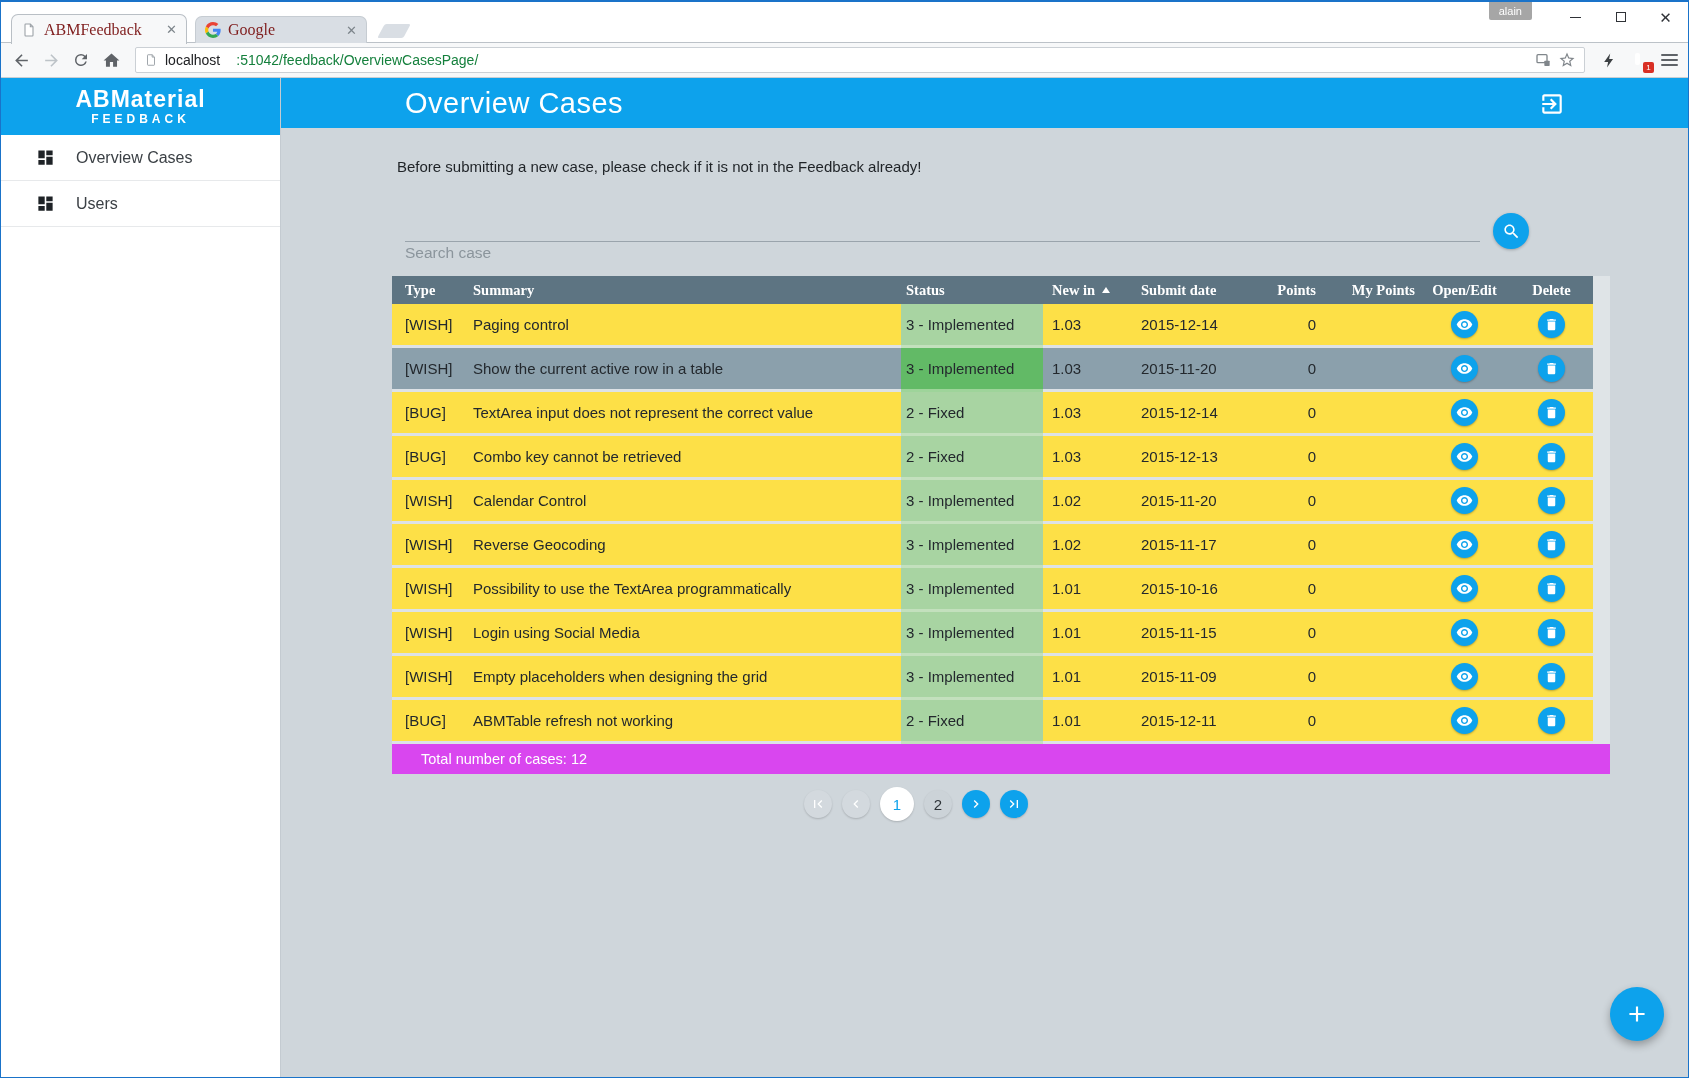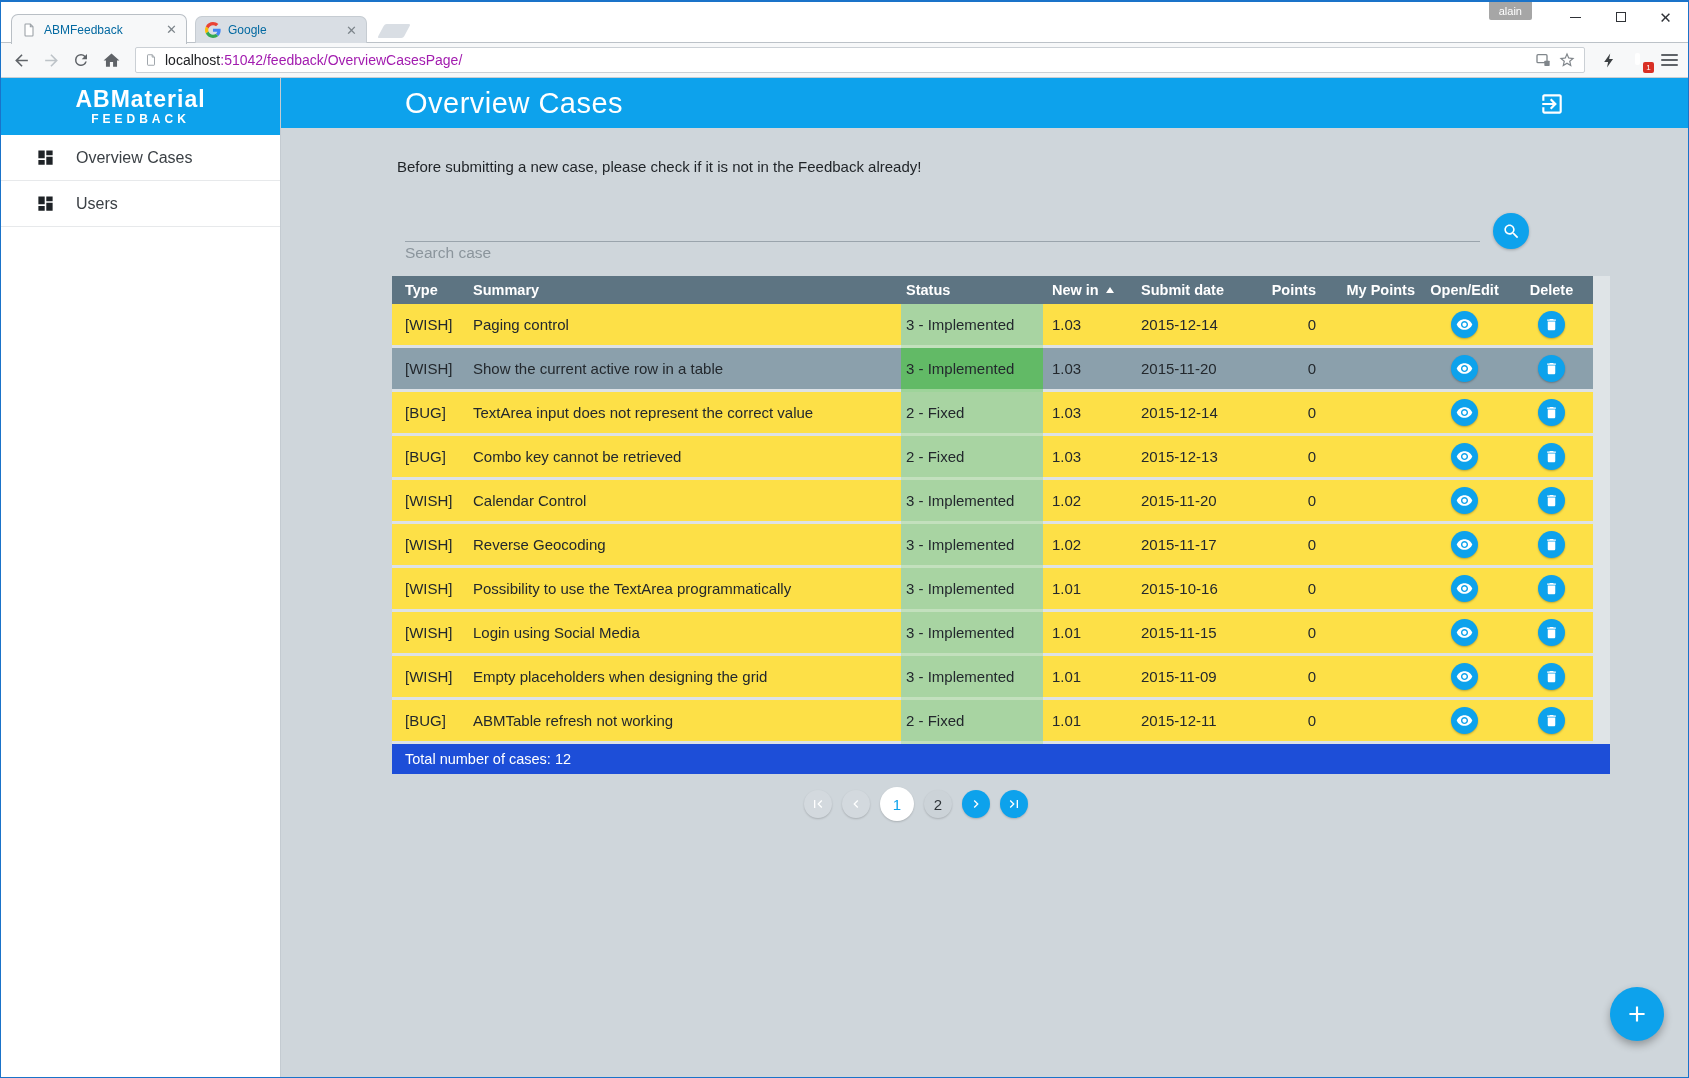--- a/index.html
+++ b/index.html
@@ -5,38 +5,38 @@
   * { box-sizing: border-box; margin: 0; padding: 0; }
   html,body { width:1689px; height:1078px; font-family:"Liberation Sans", sans-serif; background:#fff; }
   .window { position:relative; width:1689px; height:1078px; border:1px solid #1a73c9; border-top-width:2px; overflow:hidden; display:flex; flex-direction:column; }
 
   
   .titlebar { position:relative; height:41px; background:#ffffff; flex:0 0 auto; }
   .strip-line { position:absolute; bottom:0; left:0; right:0; height:1px; background:#bcc2c8; }
   .tab { position:absolute; display:flex; align-items:center; gap:7px; padding:0 9px; border-radius:7px 7px 0 0; cursor:default; }
   .tab.active { left:10px; bottom:-1px; width:176px; height:30px; background:#f7f8f9; border:1px solid #b9bfc5; border-bottom:none; z-index:3; }
   .tab.inactive { left:194px; bottom:0; width:172px; height:27px; background:#d9dee4; border:1px solid #c6ccd2; border-bottom:none; z-index:1; }
-  .tab-title { flex:1; font-size:12px; color:#0369a1; white-space:nowrap; overflow:hidden; }
+  .tab-title { flex:1; font-size:16px; color:#7f1d1d; white-space:nowrap; overflow:hidden;font-family:Liberation Serif, serif; }
   .tab-close { font-size:13px; color:#7c848a; line-height:1; }
   .favicon { width:16px; height:16px; flex:0 0 auto; }
   .newtab-btn { position:absolute; left:380px; bottom:5px; width:26px; height:14px; background:#d9dee4; border-radius:2px; transform:skewX(-28deg); }
   .profile-badge { position:absolute; top:0; right:156px; height:18px; line-height:18px; padding:0 10px; background:#a6a6a6; color:#fff; font-size:11px; border-radius:0 0 2px 2px; }
   .win-controls { position:absolute; top:0; right:0; height:30px; display:flex; z-index:5; }
   .win-btn { width:45px; height:30px; display:flex; align-items:center; justify-content:center; color:#2f3237; }
   .glyph-min { width:11px; height:1px; background:#2f3237; display:block; }
   .glyph-max { width:10px; height:10px; border:1px solid #2f3237; display:block; }
   .glyph-close { font-size:15px; line-height:1; }
 
   
   .toolbar { height:35px; background:#f7f8f9; border-bottom:1px solid #c9ced3; display:flex; align-items:center; padding:0 10px; gap:10px; flex:0 0 auto; }
   .nav-ic { width:20px; height:20px; display:flex; align-items:center; justify-content:center; flex:0 0 auto; }
   .urlbar { flex:1; height:26px; background:#fff; border:1px solid #cbd0d5; border-radius:2px; display:flex; align-items:center; padding:0 8px; gap:7px; margin:0 4px; }
   .url-text { flex:1; font-size:14px; white-space:nowrap; overflow:hidden; }
   .url-host { color:#202124;text-align:right; }
-  .url-rest { color:#a21caf; }
+  .url-rest { color:#15803d;margin-left:16px; }
   .ext-wrap { position:relative; width:22px; height:22px; flex:0 0 auto; }
   .ext-circle { width:20px; height:20px; border-radius:50%; background:#2e9e46; position:relative; }
   .ext-circle::after { content:""; position:absolute; left:6px; top:4px; width:5px; height:12px; background:#fff; border-radius:2px; }
   .ext-badge { position:absolute; right:-3px; bottom:-2px; min-width:11px; height:11px; background:#d93025; color:#fff; font-size:8px; line-height:11px; text-align:center; border-radius:2px; padding:0 1px; }
   .menu-ic { display:flex; flex-direction:column; gap:3px; }
   .menu-ic span { width:17px; height:2px; background:#5f6368; border-radius:1px; }
 
   
   .app { flex:1; display:flex; min-height:0; }
   .sidebar { width:280px; background:#fff; flex:0 0 auto; border-right:1px solid #c4cbd1; }
@@ -54,41 +54,41 @@
   .notice { position:absolute; top:15px; left:116px; display:flex; align-items:center; gap:15px; height:30px;flex-direction:column; }
   .notice-bar { width:5px; height:30px; background:#0da2ec; }
   .notice-text { font-size:15px; color:#1f2327; }
   .search-ph { position:absolute; top:84px; left:124px; font-size:15.5px; color:#8b959c;margin-top:32px; }
   .search-line { position:absolute; top:113px; left:124px; width:1075px; height:1px; background:#9aa4ac; }
   .search-btn { position:absolute; top:85px; left:1212px; width:36px; height:36px; border-radius:50%; background:#0da2ec; border:none; display:flex; align-items:center; justify-content:center; box-shadow:0 1px 3px rgba(0,0,0,.25); cursor:pointer; }
 
   
   .tbl { position:absolute; left:111px; top:148px; width:1218px; }
   .thead { display:flex; height:28px; background:#5d7482; color:#fff; font-weight:700; font-size:14.5px; }
-  .thead > div { display:flex; align-items:center; }
+  .thead > div { display:flex; align-items:center;font-family:Liberation Serif, serif; }
   .trow { display:flex; height:44px; background:#fde047; }
   .trow > div { display:flex; align-items:center; font-size:15px; color:#23282d; border-bottom:3px solid #dde2e6; }
   .c-type { width:68px; padding-left:13px; }
   .c-summary { width:441px; padding-left:13px; }
   .c-status { width:142px; padding-left:5px; }
   .c-newin { width:85px; padding-left:9px; }
   .c-date { width:132px; padding-left:13px; }
   .c-points { width:60px; justify-content:flex-end; padding-right:4px; }
   .c-mypoints { width:99px; justify-content:flex-end; padding-right:4px; }
   .c-openedit { width:91px; justify-content:center; }
   .c-delete { width:83px; justify-content:center; }
   .c-gutter { width:17px; background:#dfe4e7; border-bottom-color:#dfe4e7 !important; }
   .thead .c-gutter { height:28px; }
   .trow .c-status { background:#a8d4a2; border-bottom-color:#c3e0bd; }
   .trow.selected > div { background:#8ba0ac; }
   .trow.selected .c-status { background:#62ba66; border-bottom-color:#9ed49a; }
   .trow.selected .c-gutter { background:#dfe4e7; }
   .sort-arrow { width:0; height:0; border-left:4px solid transparent; border-right:4px solid transparent; border-bottom:6px solid #fff; margin-left:7px; display:inline-block; }
   .circle-btn { width:27px; height:27px; border-radius:50%; background:#0da2ec; border:none; display:flex; align-items:center; justify-content:center; box-shadow:0 1px 2px rgba(0,0,0,.25); cursor:pointer; padding:0; }
-  .tfoot { display:flex; align-items:center; height:30px; background:#1d4ed8; color:#fff; font-size:14.5px; padding-left:13px; }
+  .tfoot { display:flex; align-items:center; height:30px; background:#d946ef; color:#fff; font-size:14.5px; padding-left:29px; }
 
   
   .pagination { position:absolute; left:523px; top:659px; display:flex; align-items:center; gap:10px; }
   .pg { width:28px; height:28px; border-radius:50%; border:none; display:flex; align-items:center; justify-content:center; font-size:15px; box-shadow:0 1px 2px rgba(0,0,0,.18); cursor:pointer; padding:0; }
   .pg.dim { background:#d3d9de; }
   .pg.blue { background:#0da2ec; }
   .pg.page { background:#ccd3d8; color:#2f3439; }
   .pg.page.current { width:34px; height:34px; background:#ffffff; color:#0da2ec; }
   #pages { display:contents; }
 

